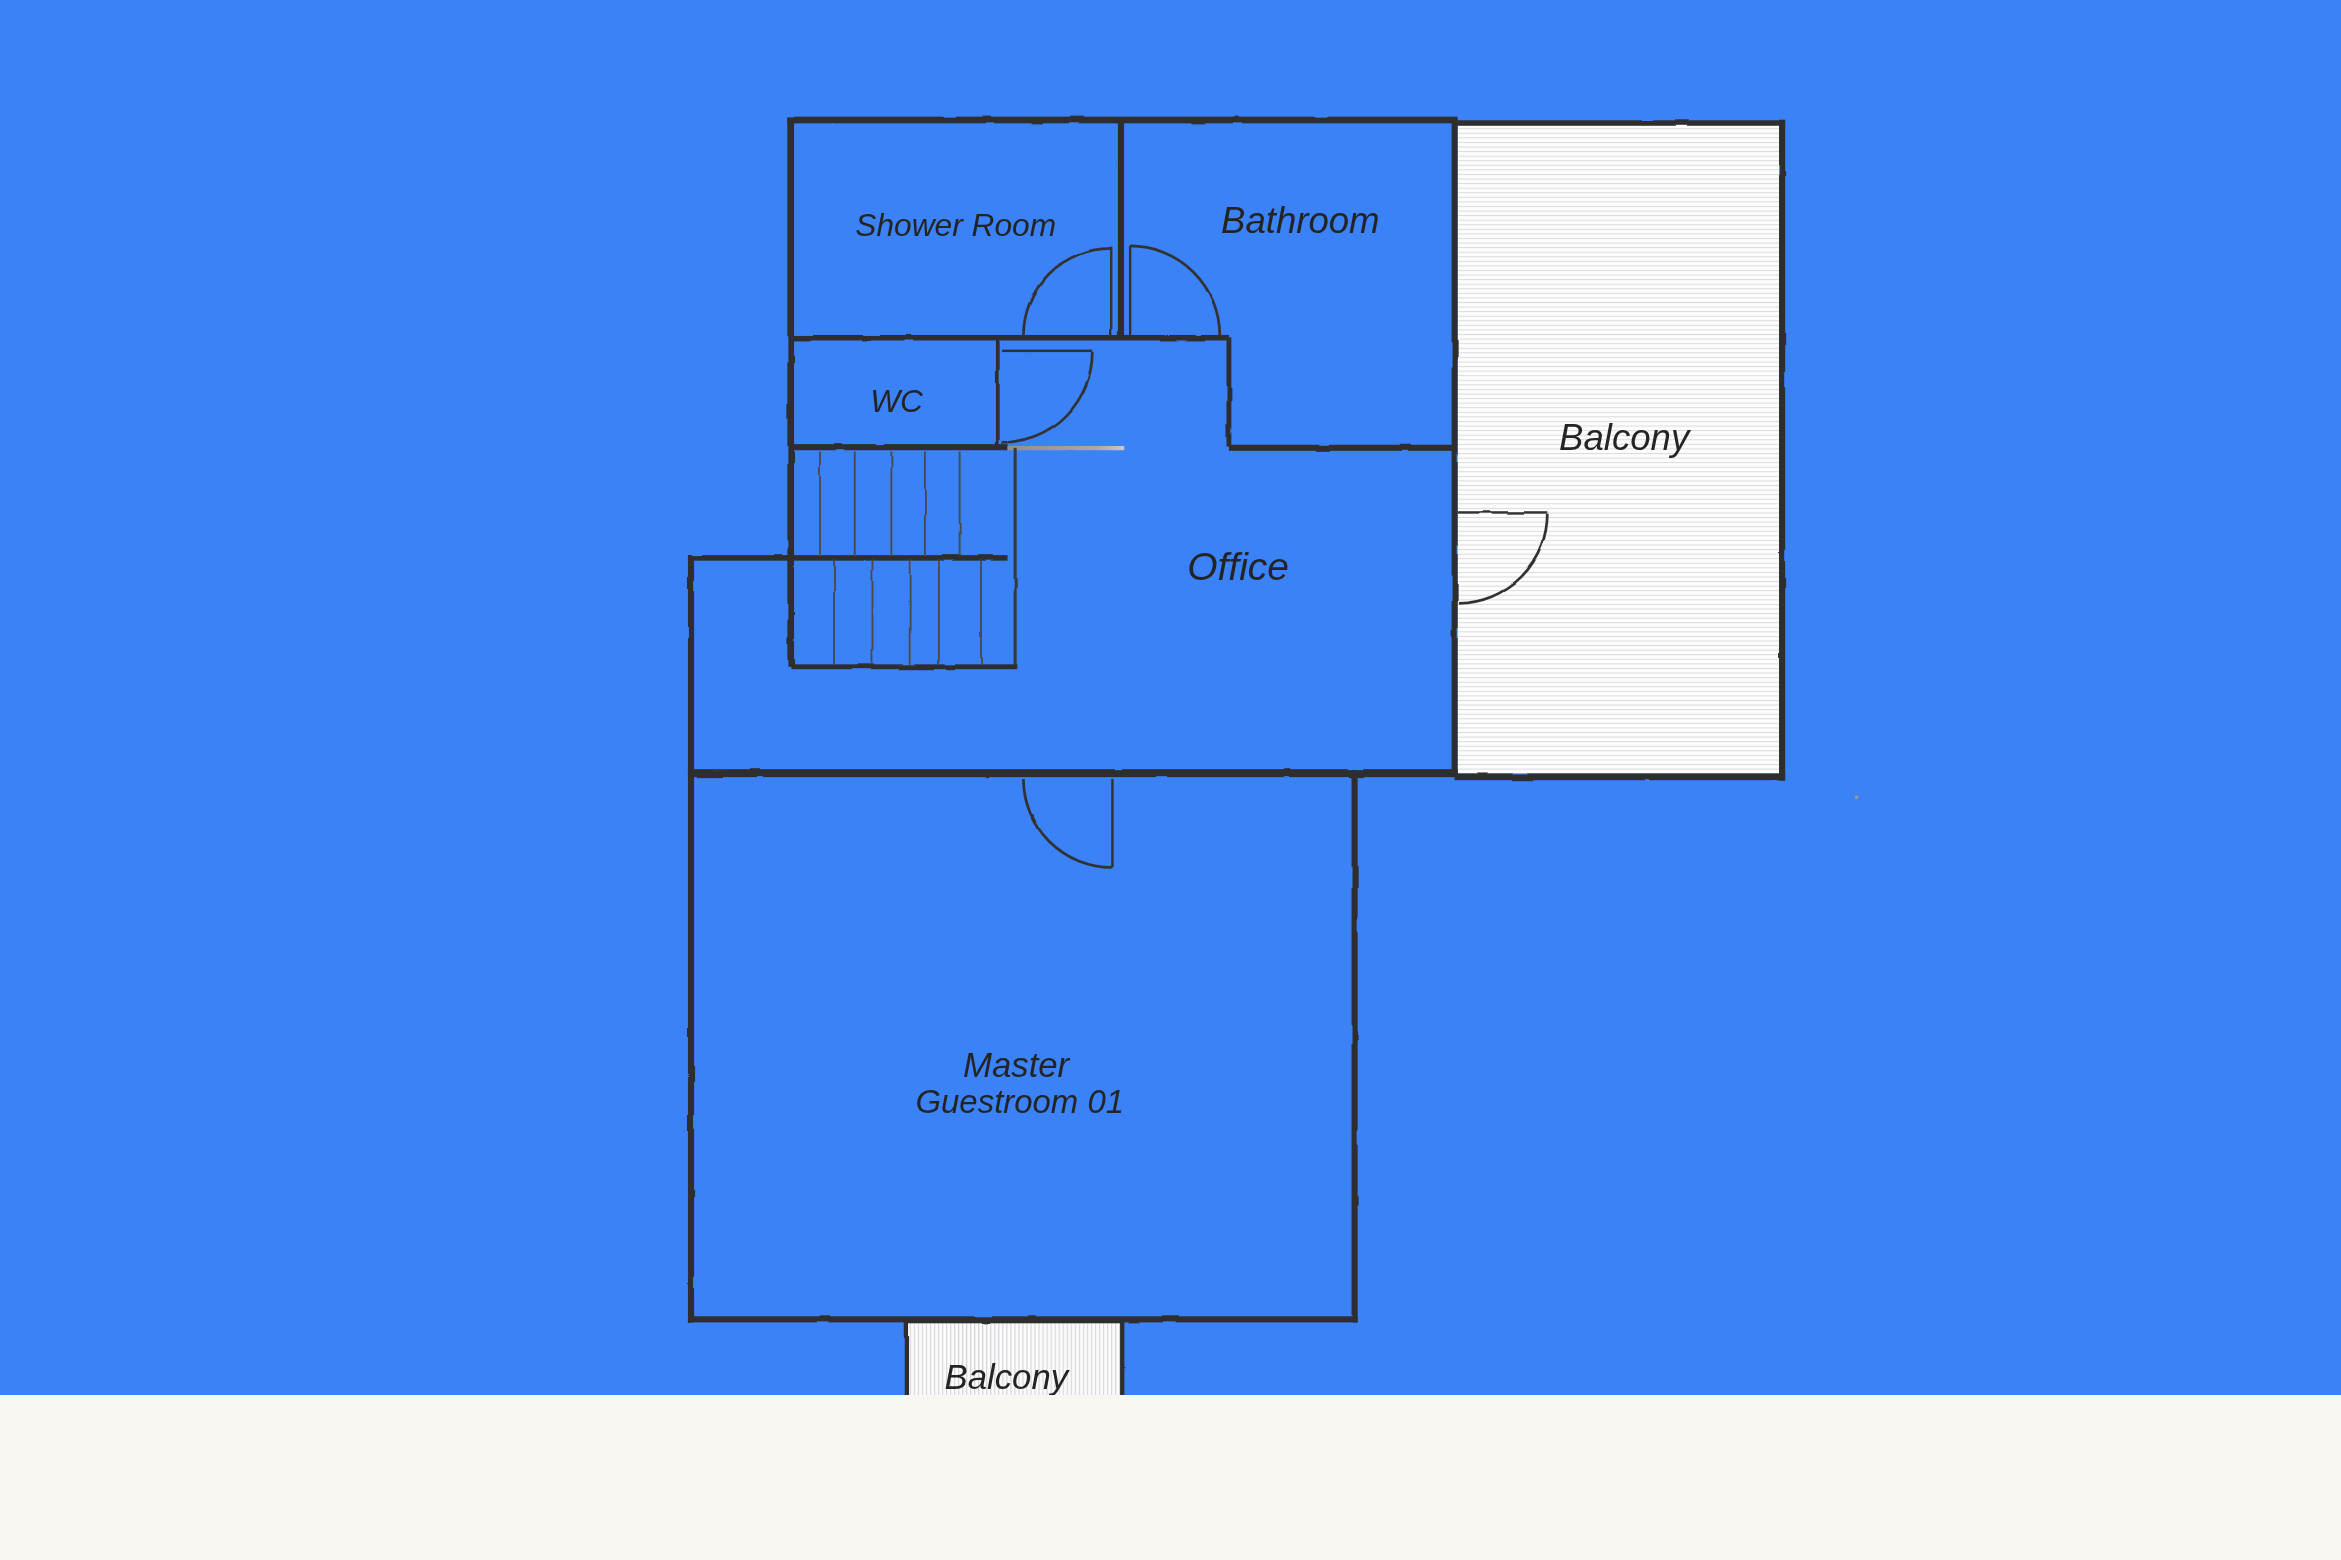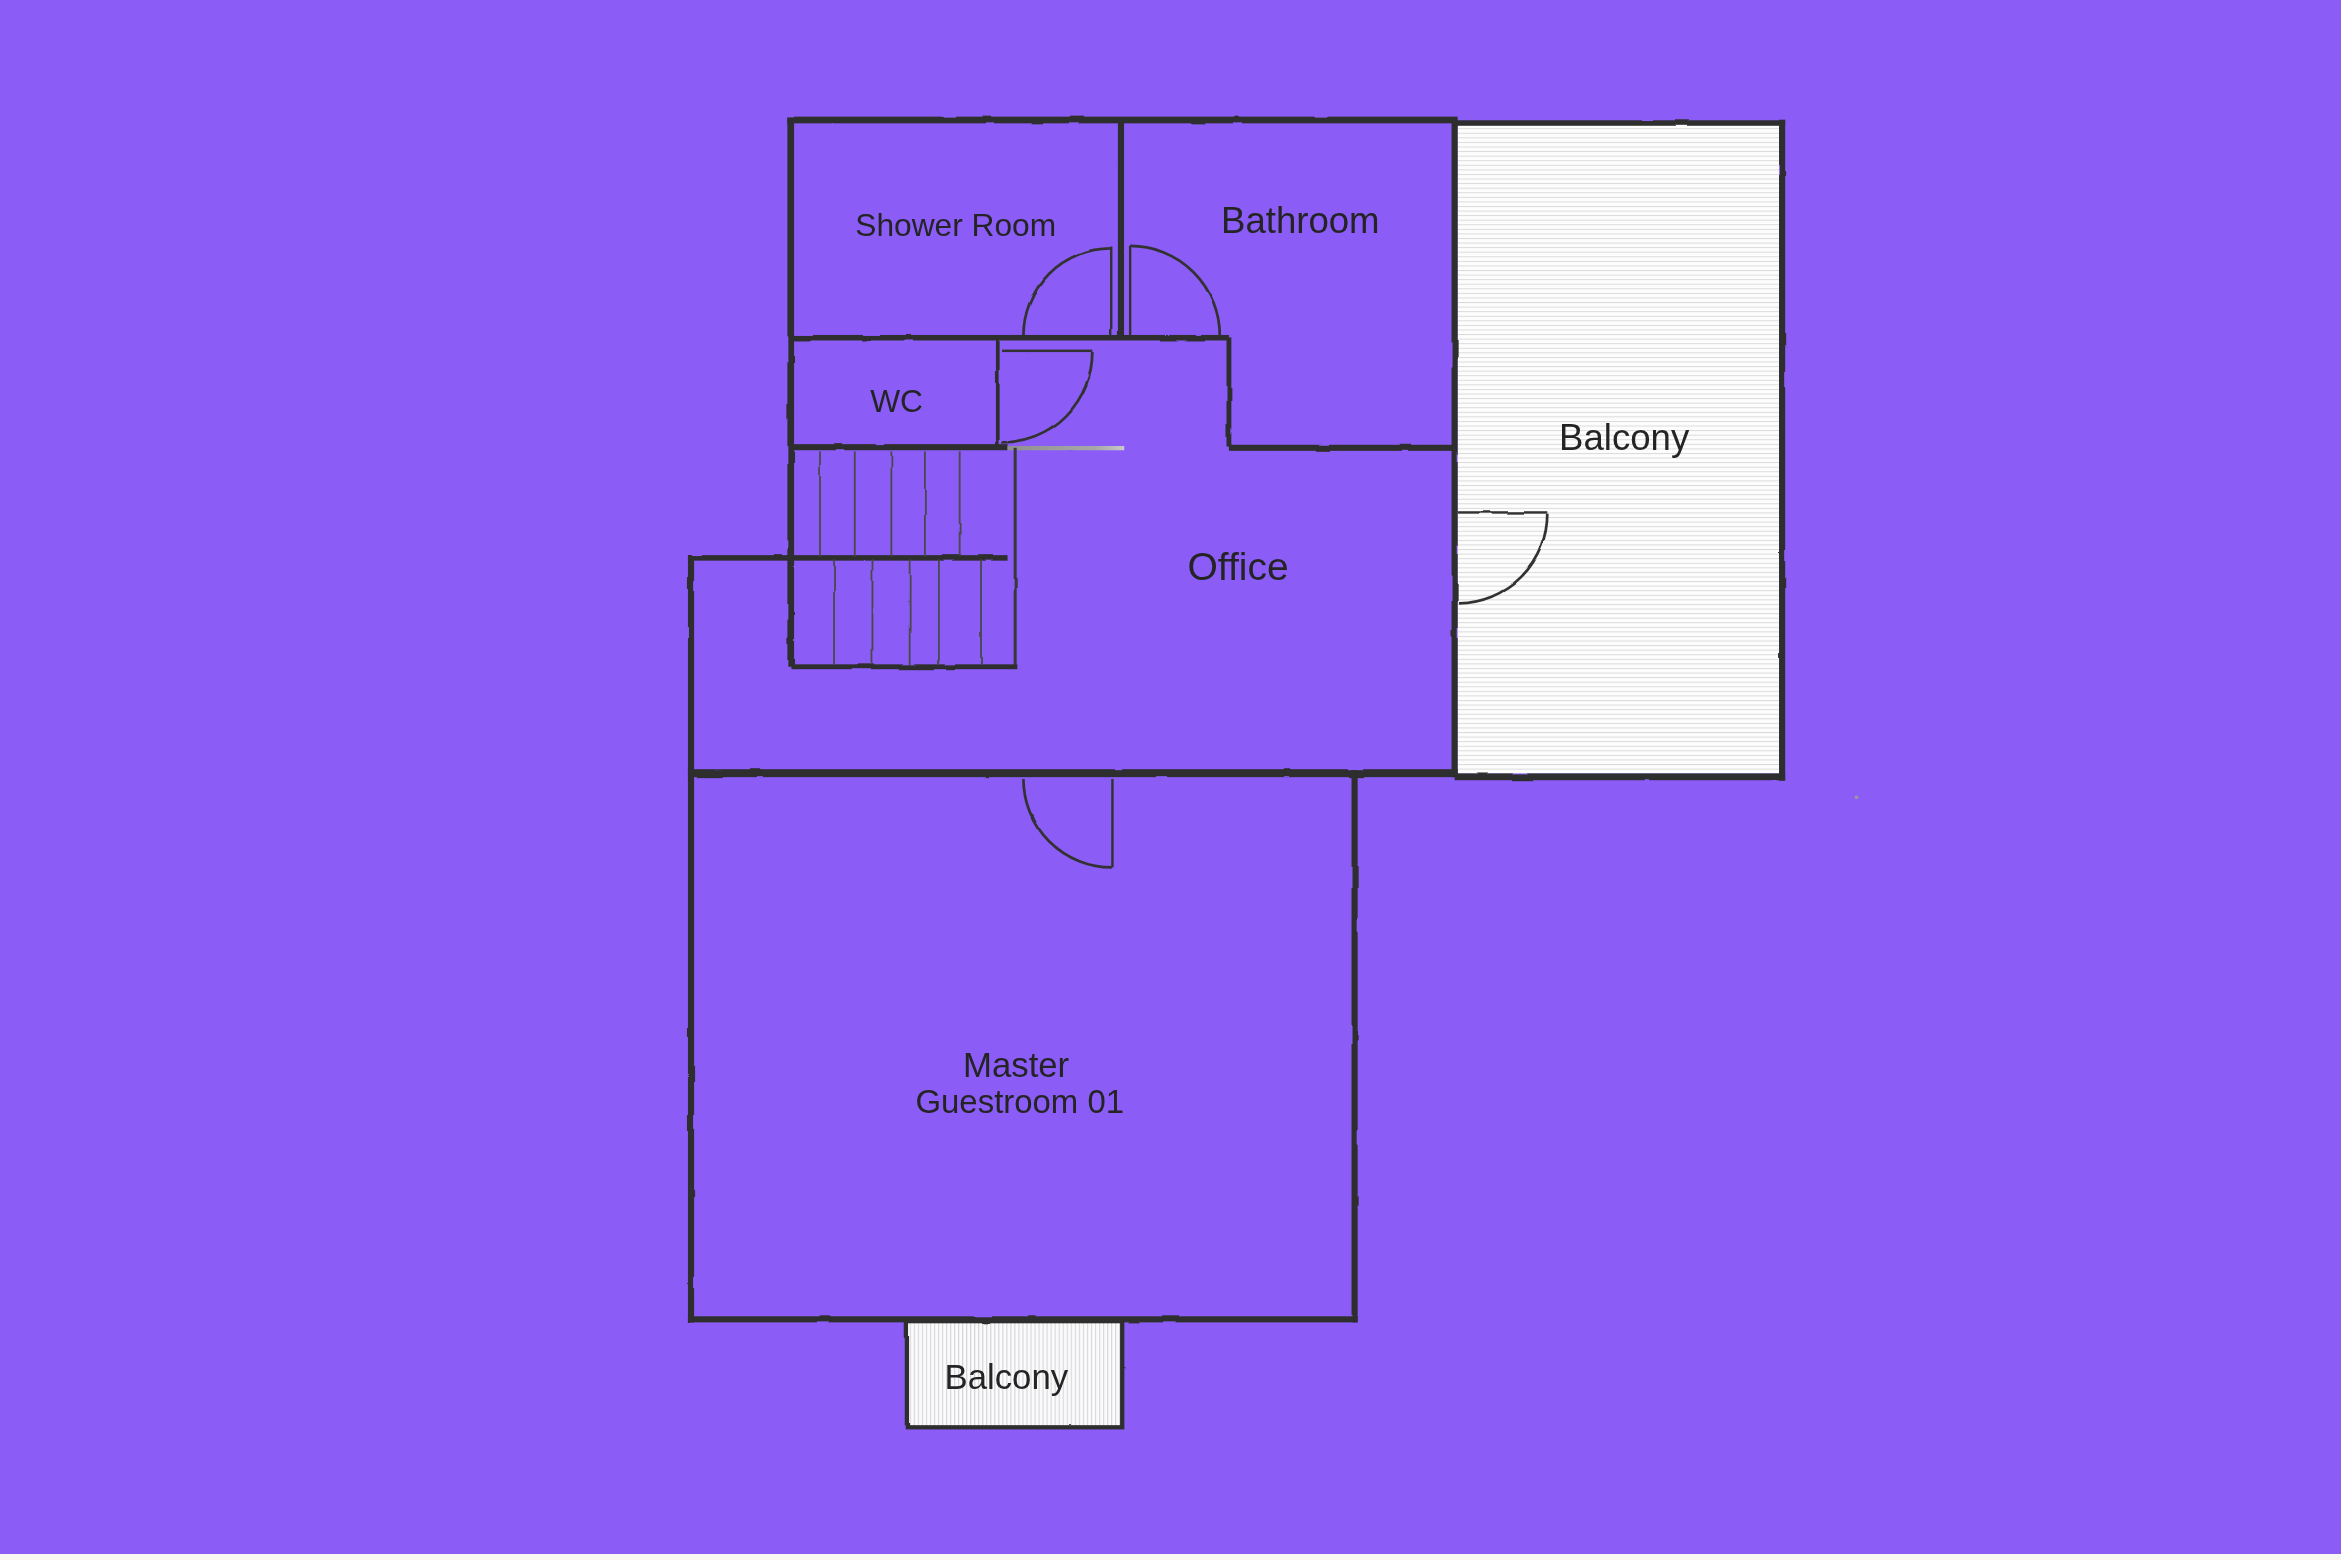--- a/index.html
+++ b/index.html
@@ -1,16 +1,16 @@
 <!DOCTYPE html>
 <html style="font-size:9.8px"><head>
 <meta charset="utf-8">
 <style>
   html,body{margin:0;padding:0;background:#f9f7f2;}
-  .canvas{position:relative;width:2342px;height:1554px;background:#8b5cf6;overflow:hidden;}
+  .canvas{position:relative;width:2342px;height:1395px;background:#3b82f6;overflow:hidden;font-style:italic;}
   svg{position:absolute;left:0;top:0;}
   text{font-family:"Liberation Sans", sans-serif;fill:#242424;}
 </style>
 </head>
 <body>
 
 <div class="canvas">
 <svg width="2342" height="1561" viewBox="0 0 3840 2559">
   <defs>
     <filter id="rough" x="-2%" y="-2%" width="104%" height="104%">

